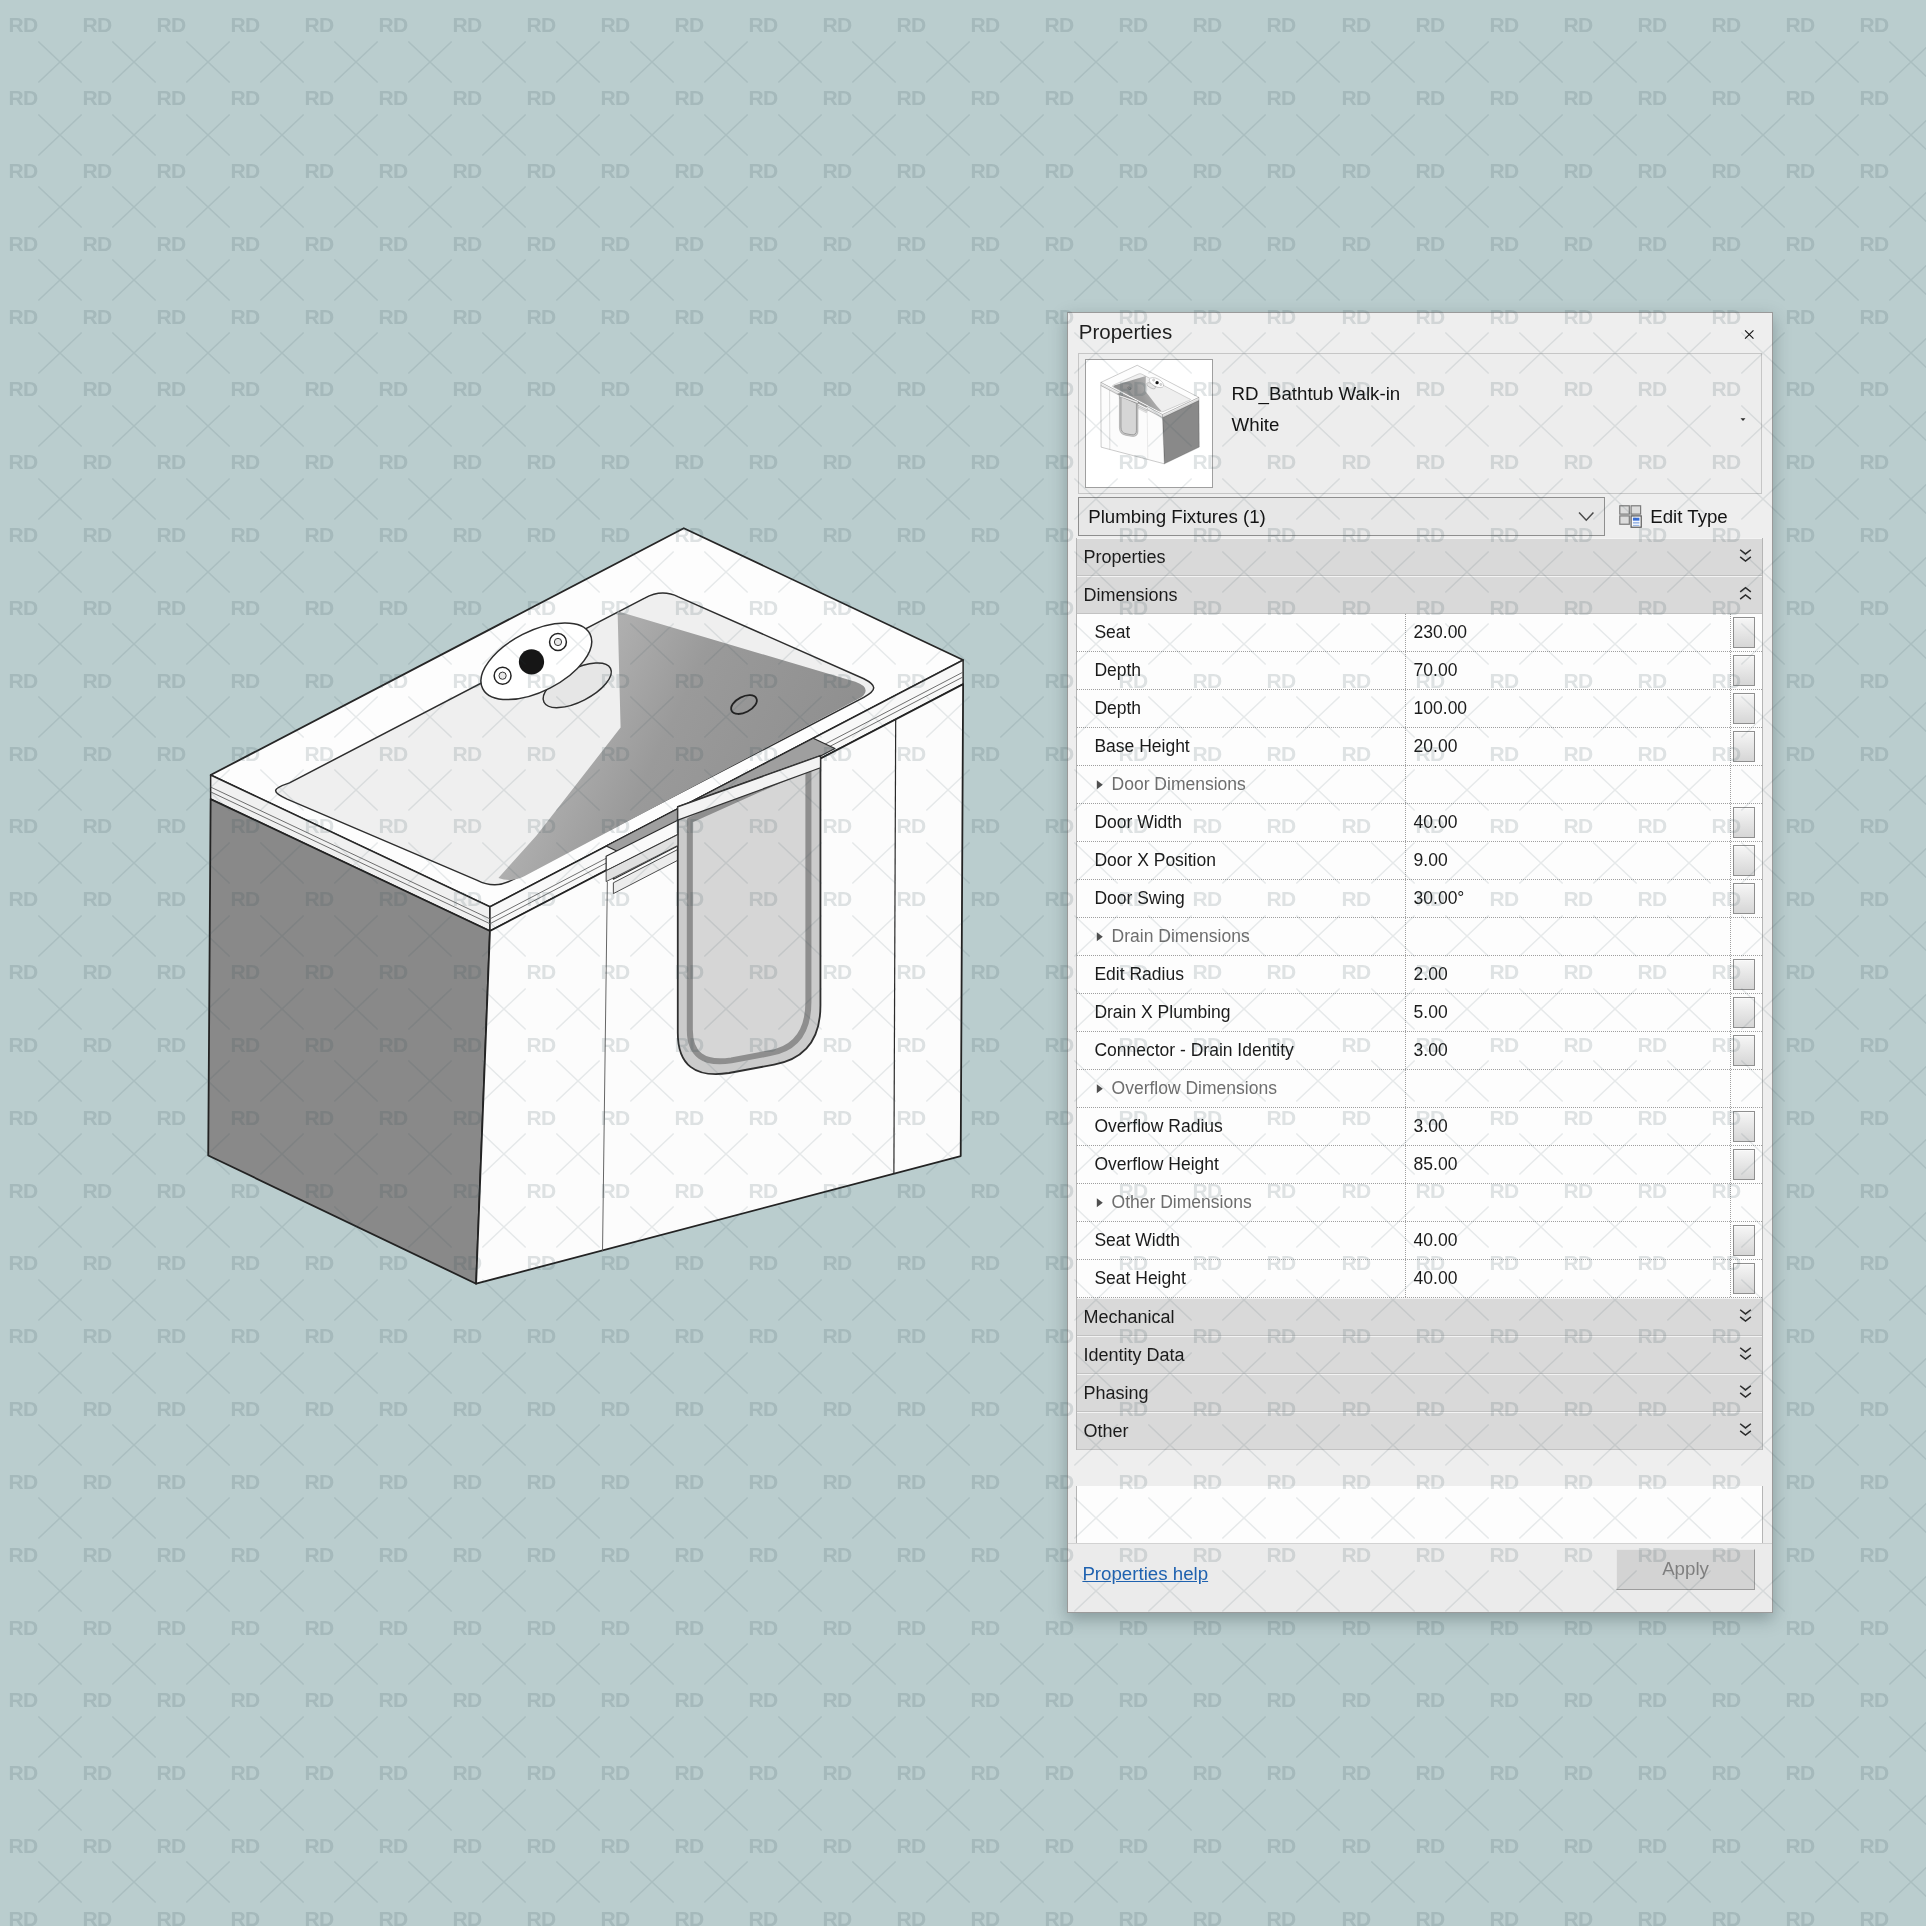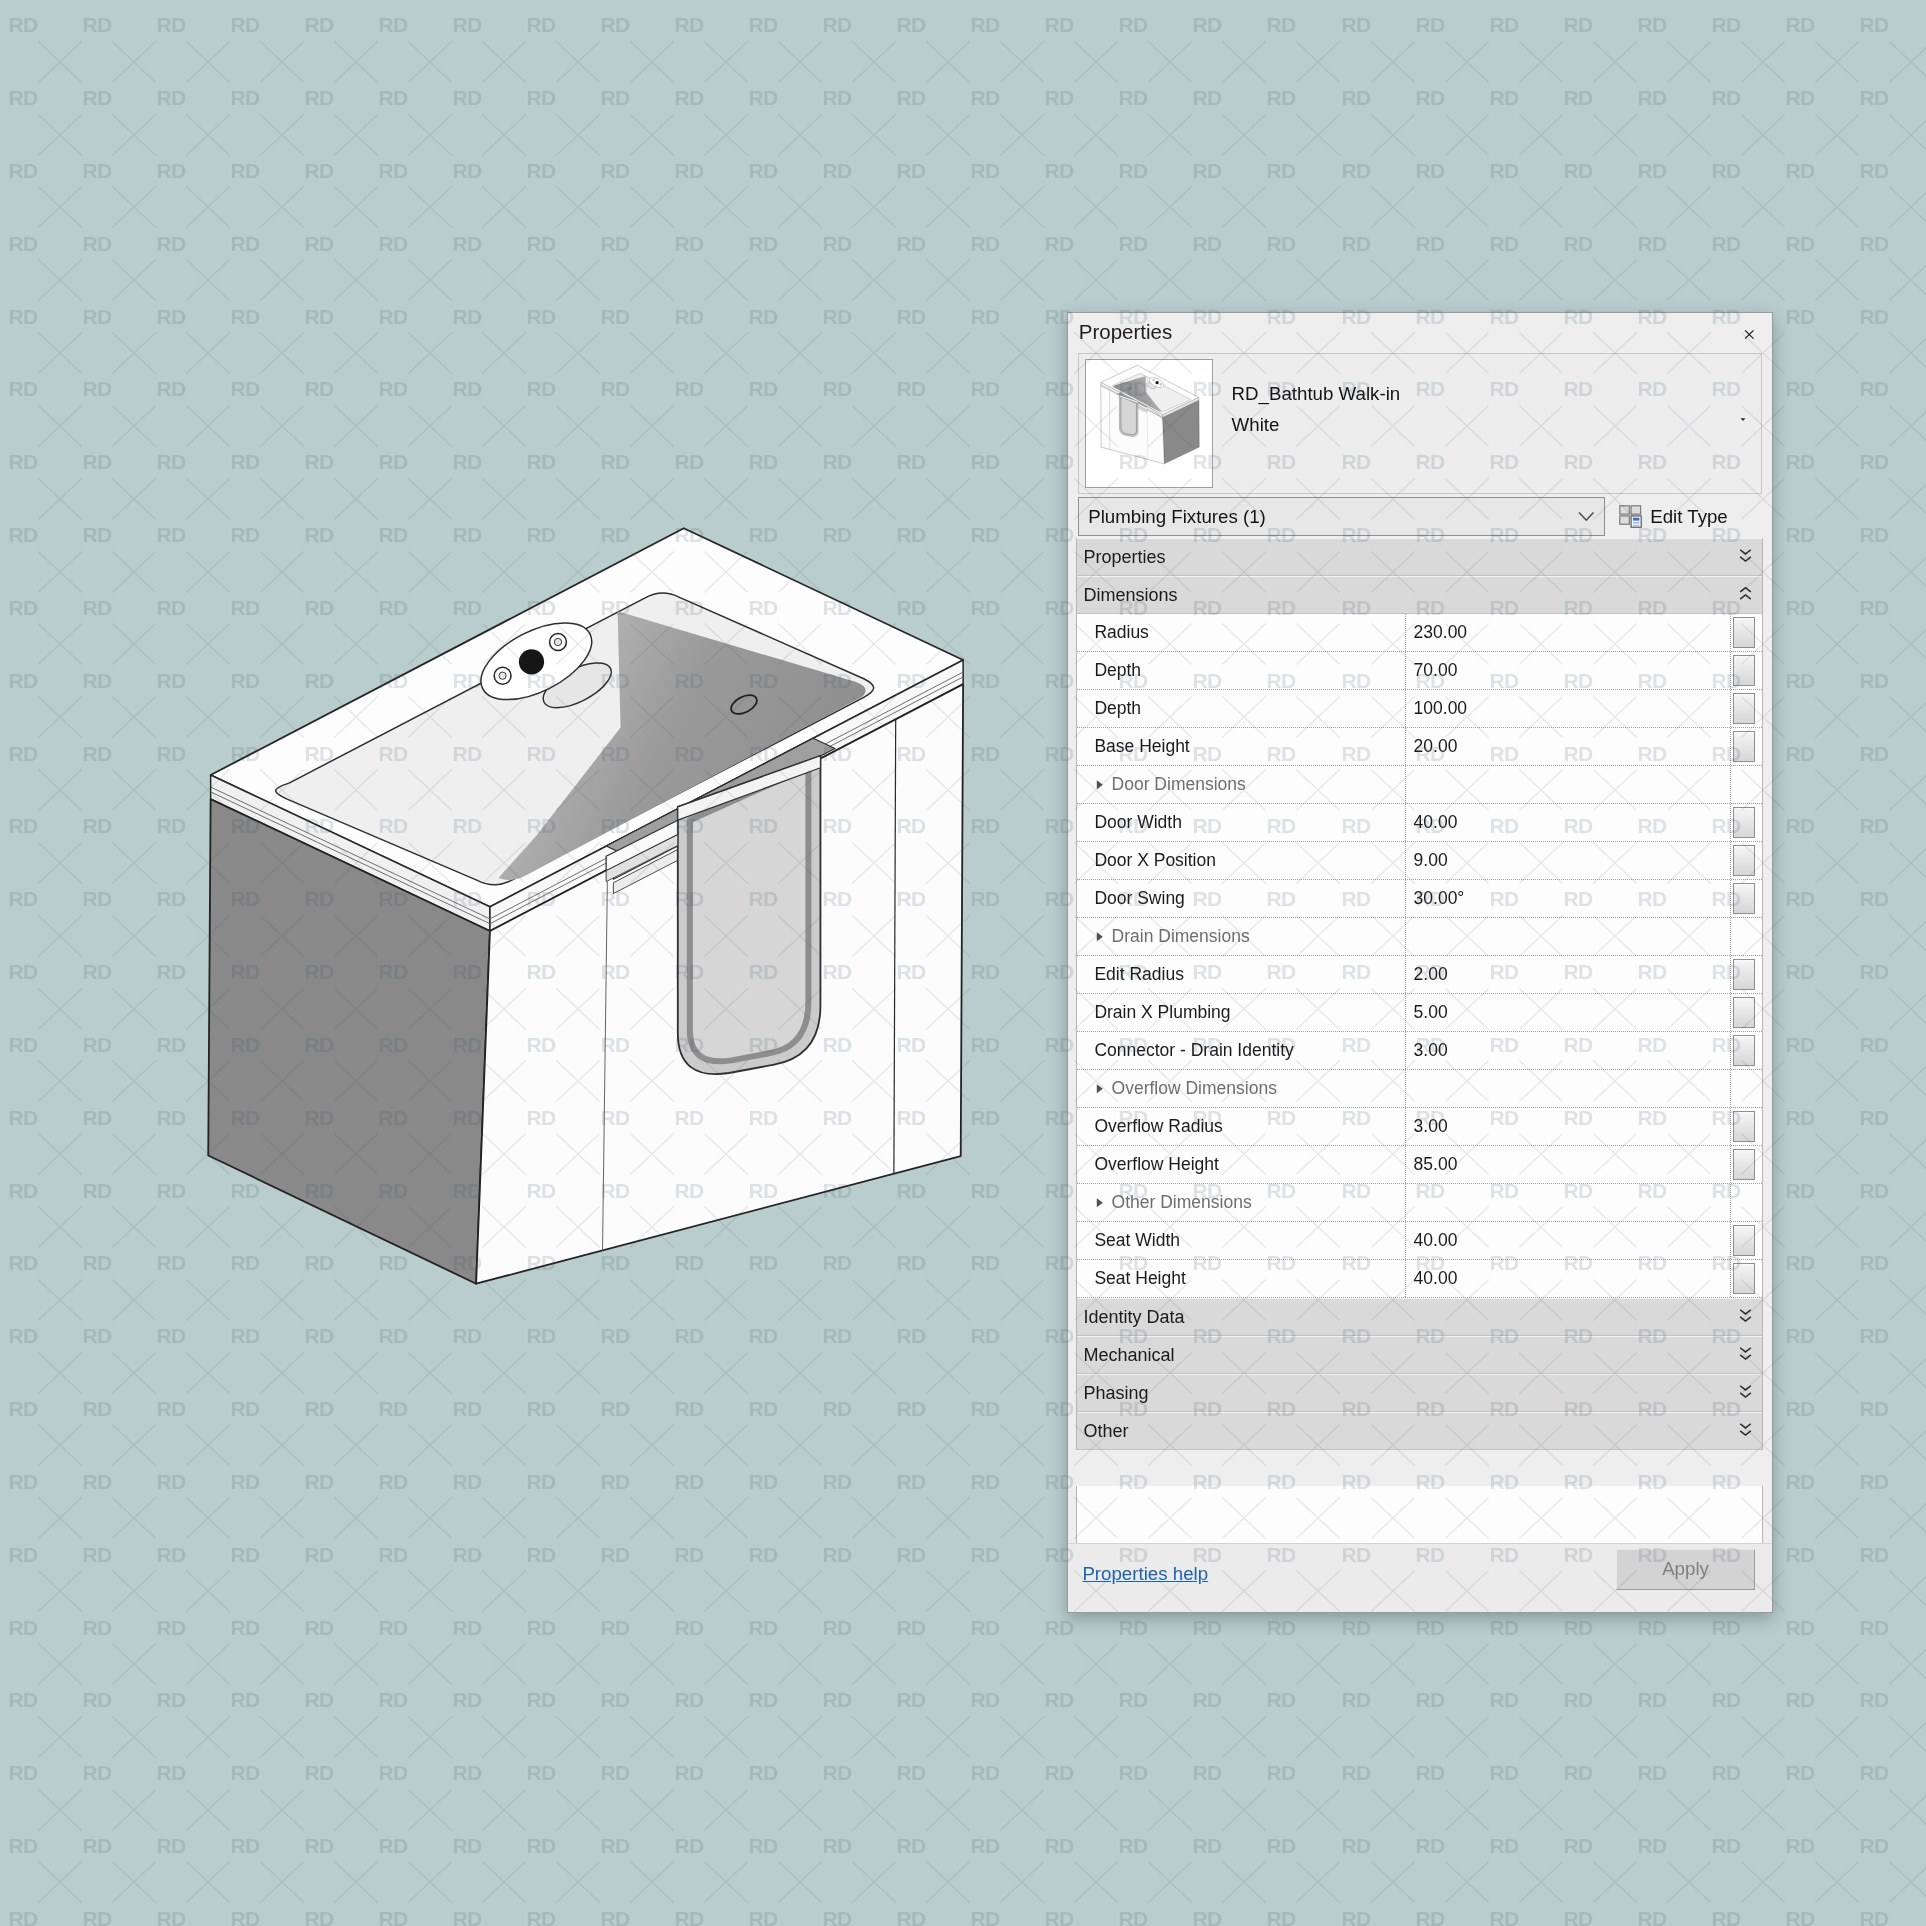--- a/index.html
+++ b/index.html
@@ -195,21 +195,21 @@
           <span class="hdr-label">Dimensions</span>
        <span class="hdr-chev">
             <svg width="17" height="19" viewBox="0 0 28 32">
             <path d="M5,10 L14,3 L23,10" stroke="#2b2b2b" stroke-width="2.5" fill="none"></path>
             <path d="M5,10 L14,3 L23,10" transform="translate(0,12)" stroke="#2b2b2b" stroke-width="2.5" fill="none"></path>
           </svg>
           </span>
         </div>
         <div class="row row-data">
           <div class="cell-label">
-         <span class="lbl">Radius</span>
+         <span class="lbl">Seat</span>
        </div>
        <div class="cell-value">
          <span class="val">230.00</span>
        </div>
        <div class="cell-gutter">
          <span class="assoc-btn"></span>
        </div>
         </div>
         <div class="row row-data">
           <div class="cell-label">
@@ -396,30 +396,30 @@
          <span class="lbl">Seat Height</span>
        </div>
        <div class="cell-value">
          <span class="val">40.00</span>
        </div>
        <div class="cell-gutter">
          <span class="assoc-btn"></span>
        </div>
         </div>
         <div class="row row-header">
-          <span class="hdr-label">Identity Data</span>
+          <span class="hdr-label">Mechanical</span>
        <span class="hdr-chev">
             <svg width="17" height="19" viewBox="0 0 28 32">
             <path d="M5,3 L14,10 L23,3" stroke="#2b2b2b" stroke-width="2.5" fill="none"></path>
             <path d="M5,3 L14,10 L23,3" transform="translate(0,12)" stroke="#2b2b2b" stroke-width="2.5" fill="none"></path>
           </svg>
           </span>
         </div>
         <div class="row row-header">
-          <span class="hdr-label">Mechanical</span>
+          <span class="hdr-label">Identity Data</span>
        <span class="hdr-chev">
             <svg width="17" height="19" viewBox="0 0 28 32">
             <path d="M5,3 L14,10 L23,3" stroke="#2b2b2b" stroke-width="2.5" fill="none"></path>
             <path d="M5,3 L14,10 L23,3" transform="translate(0,12)" stroke="#2b2b2b" stroke-width="2.5" fill="none"></path>
           </svg>
           </span>
         </div>
         <div class="row row-header">
           <span class="hdr-label">Phasing</span>
        <span class="hdr-chev">

